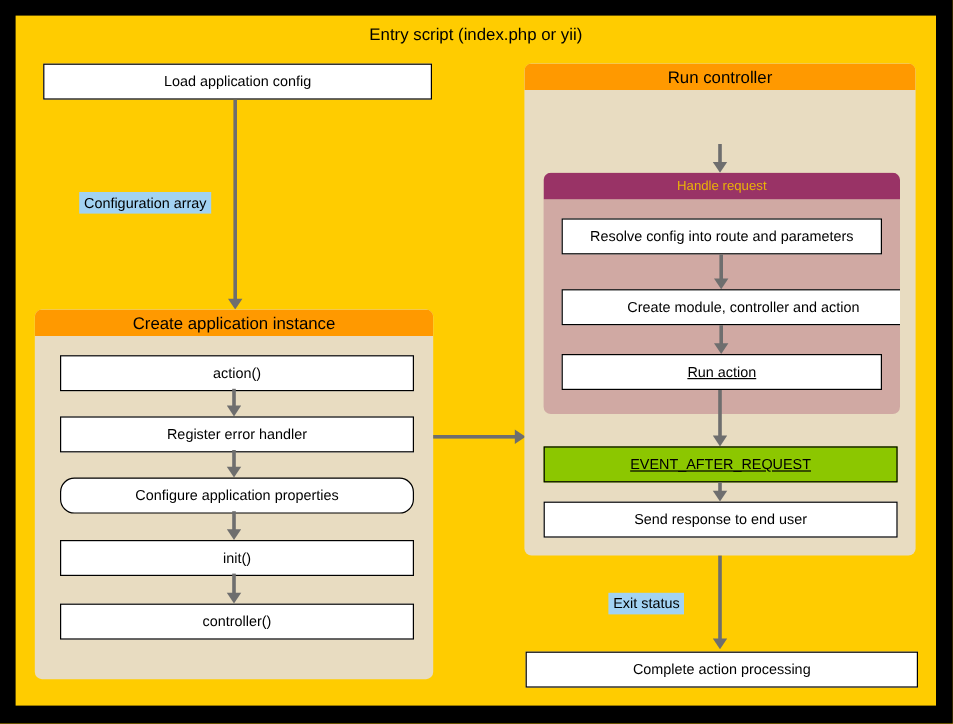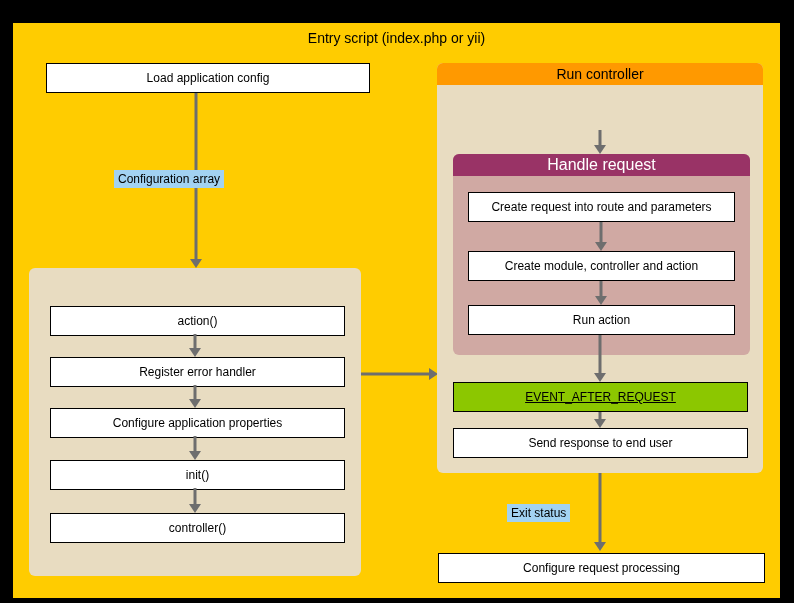--- a/index.html
+++ b/index.html
@@ -4,21 +4,21 @@
 <style>
   html,body { margin:0; padding:0; }
   body {
     width:794px; height:603px;
     background:var(--c-background,#000);
     font-family:"Liberation Sans","DejaVu Sans",sans-serif;
     position:relative; overflow:hidden;
     color:#000;
   }
   .board {
-    position:absolute; left:13px; top:23px; width:767px; height:575px;
+    position:absolute; left:13px; top:13px; width:767px; height:575px;
     background:var(--c-canvas,#ffcc00);
   }
   .board-title {
     position:absolute; left:0; top:7px; width:100%;
     text-align:center; font-size:14px;
   }
   .node {
     position:absolute; background:var(--c-node_bg,#fff);
     border:1px solid var(--c-node_border,#000);
     display:flex; align-items:center; justify-content:center;
@@ -41,21 +41,21 @@
     font-size:14px;
   }
   .subsection {
     position:absolute; background:var(--c-handle_body,#d0a9a3);
     border-radius:6px; overflow:hidden;
   }
   .sub-header {
     position:absolute; left:0; top:0; width:100%; height:22px;
     background:var(--c-handle_header,#993366);
     display:flex; align-items:center; justify-content:center;
-    font-size:16px; color:#ffffff;
+    font-size:11px; color:#eab308;
   }
   .note {
     position:absolute; background:var(--c-note,#a2d2f2);
     font-size:12px; padding:2px 4px; white-space:nowrap;
   }
   .varrow { position:absolute; width:12px; }
   .varrow .shaft {
     position:absolute; left:50%; transform:translateX(-50%);
     top:0; bottom:8px; width:3px; background:var(--c-arrow,#6e6e6e);
   }
@@ -69,39 +69,39 @@
     position:absolute; top:50%; transform:translateY(-50%);
     left:0; right:8px; height:3px; background:var(--c-arrow,#6e6e6e);
   }
   .harrow .head {
     position:absolute; right:0; top:0; width:0; height:0;
     border-top:6px solid transparent; border-bottom:6px solid transparent;
     border-left:9px solid var(--c-arrow,#6e6e6e);
   }
 
   
-  .load-box        { left:23px;  top:40px;  width:322px; height:28px;margin-left:10px; }
+  .load-box        { left:23px;  top:40px;  width:322px; height:28px; }
   .arrow-config    { left:177px; top:70px;  height:175px; }
-  .config-note     { left:53px;  top:147px;margin-left:48px; }
+  .config-note     { left:53px;  top:147px; }
   .left-section    { left:16px;  top:245px; width:332px; height:308px; }
   .ls-step         { left:21px;  width:293px; height:28px; }
-  .ls-step-0 { top:38px; }  .ls-step-1 { top:89px; }  .ls-step-2 { top:140px; }
+  .ls-step-0 { top:38px; }  .ls-step-1 { top:89px; }  .ls-step-2 { top:140px;border-radius:12px; }
   .ls-step-3 { top:192px; } .ls-step-4 { top:245px; }
   .ls-arrow        { left:160px; }
   .ls-arrow-0 { top:66px;  height:23px; } .ls-arrow-1 { top:117px; height:23px; }
   .ls-arrow-2 { top:168px; height:24px; } .ls-arrow-3 { top:220px; height:25px; }
 
   
   .right-section   { left:424px; top:40px;  width:326px; height:410px; }
   .rs-event        { left:16px;  width:293px; height:28px; }
   .rs-event-before { top:37px; }
   .rs-arrow-1      { left:157px; top:67px;  height:24px; }
   .handle-section  { left:16px;  top:91px;  width:297px; height:201px; }
   .hs-step         { left:15px;  width:265px; height:28px; }
-  .hs-step-0 { top:38px; } .hs-step-1 { top:97px; } .hs-step-2 { top:151px; }
+  .hs-step-0 { top:38px; } .hs-step-1 { top:97px;padding-left:18px; } .hs-step-2 { top:151px;text-decoration:underline; }
   .hs-arrow        { left:142px; }
   .hs-arrow-0 { top:68px;  height:29px; } .hs-arrow-1 { top:127px; height:24px; }
   .rs-arrow-2      { left:157px; top:272px; height:47px; }
   .rs-event-after  { top:319px;text-decoration:underline; }
   .rs-arrow-3      { left:157px; top:349px; height:16px; }
   .rs-send         { left:16px;  top:365px; width:293px; height:28px; }
 
   
   .arrow-link      { left:348px; top:345px; width:77px; }
   .arrow-exit      { left:581px; top:450px; height:78px; }
@@ -118,20 +118,21 @@
   <div class="node load-box">Load application config</div>
 
   <div class="varrow arrow-config">
     <div class="shaft"></div>
     <div class="head"></div>
   </div>
 
   <div class="note config-note">Configuration array</div>
 
   <div class="section left-section">
+    <div class="section-header">Create application instance</div>
 
     <div class="node ls-step ls-step-0">action()</div>
     <div class="varrow ls-arrow ls-arrow-0">
         <div class="shaft"></div>
         <div class="head"></div>
       </div>
     <div class="node ls-step ls-step-1">Register error handler</div>
     <div class="varrow ls-arrow ls-arrow-1">
         <div class="shaft"></div>
         <div class="head"></div>
@@ -157,21 +158,21 @@
   <div class="section right-section">
     <div class="section-header">Run controller</div>
 
     <div class="varrow rs-arrow-1">
         <div class="shaft"></div>
         <div class="head"></div>
       </div>
 
     <div class="subsection handle-section">
       <div class="sub-header">Handle request</div>
-      <div class="node hs-step hs-step-0">Create request into route and parameters</div>
+      <div class="node hs-step hs-step-0">Resolve config into route and parameters</div>
       <div class="varrow hs-arrow hs-arrow-0">
           <div class="shaft"></div>
           <div class="head"></div>
         </div>
       <div class="node hs-step hs-step-1">Create module, controller and action</div>
       <div class="varrow hs-arrow hs-arrow-1">
           <div class="shaft"></div>
           <div class="head"></div>
         </div>
       <div class="node hs-step hs-step-2">Run action</div>
@@ -189,15 +190,15 @@
     <div class="node rs-send">Send response to end user</div>
   </div>
 
   <div class="varrow arrow-exit">
     <div class="shaft"></div>
     <div class="head"></div>
   </div>
 
   <div class="note exit-note">Exit status</div>
 
-  <div class="node complete-box">Configure request processing</div>
+  <div class="node complete-box">Complete action processing</div>
 
 </div>
 
 </body></html>

